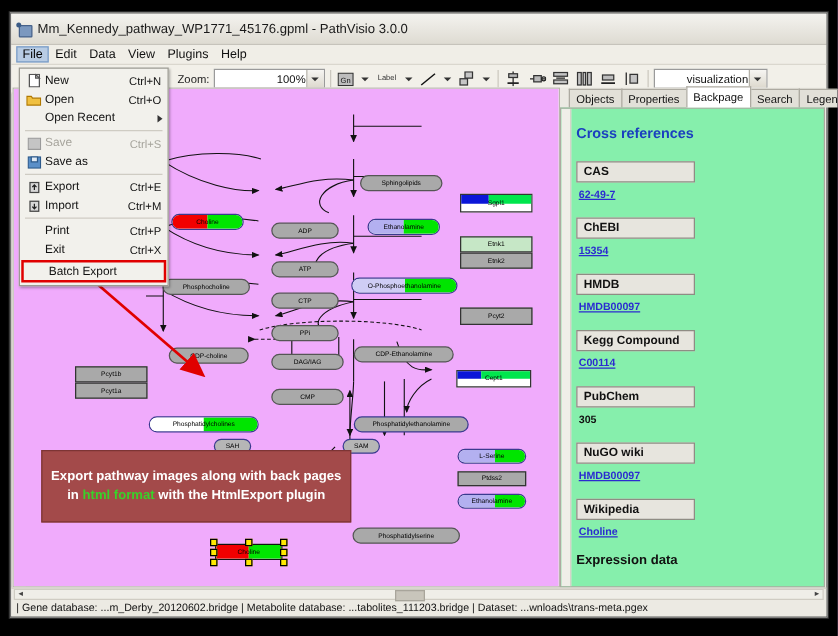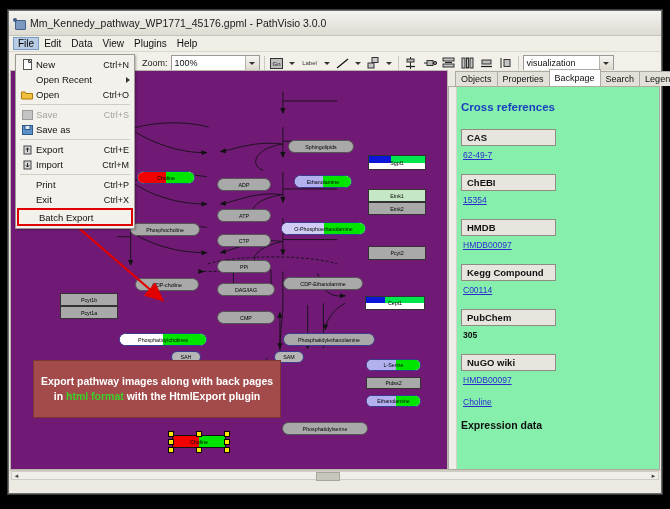--- a/index.html
+++ b/index.html
@@ -27,57 +27,57 @@
            padding-left:4px;font-size:10px;color:#111;border-bottom:1px solid #dad7ce;}
   #menubar .mi{padding:1px 5px;cursor:default;}
   #menubar .mi.active{background:#b8cce4;border:1px solid #7a9cc6;padding:0 4px;color:#000;}
 
   
   #toolbar{height:22px;background:#f2f0e9;display:flex;align-items:center;
            padding-left:2px;gap:3px;border-bottom:1px solid #cfccc3;position:relative;}
   .tb-lbl{font-size:9px;color:#222;margin-left:4px;}
   .combo{height:14px;background:#fff;border:1px solid #9a9a9a;display:inline-flex;
          align-items:center;font-size:9px;color:#111;padding-left:3px;position:relative;}
-  .combo .cbtxt{flex:1;}
+  .combo .cbtxt{flex:1;text-align:right;}
   .combo .cbarrow{width:13px;height:100%;background:linear-gradient(#f6f5f2,#ddd9ce);
          border-left:1px solid #b5b2a9;display:flex;align-items:center;justify-content:center;}
   .combo .cbarrow:after{content:"";border-left:3px solid transparent;border-right:3px solid transparent;
          border-top:3px solid #333;}
   .tbtn{width:16px;height:15px;display:inline-flex;align-items:center;justify-content:center;}
   .drop{width:9px;height:14px;display:inline-flex;align-items:center;justify-content:center;}
   .drop:after{content:"";border-left:3px solid transparent;border-right:3px solid transparent;
        border-top:3px solid #333;}
   .sep{width:1px;height:14px;background:#cbc8bf;margin:0 1px;}
 
   
   #body{position:absolute;left:0;top:58px;right:0;bottom:22px;display:flex;}
   #canvaswrap{position:relative;flex:1;background:#fff;border:1px solid #b9b6ad;
               margin:1px 0 1px 1px;overflow:hidden;}
-  #canvas{position:absolute;inset:0;background:#701a75;}
+  #canvas{position:absolute;inset:0;background:#f0abfc;}
 
   
   .vscroll{position:absolute;left:0;top:0;width:9px;bottom:0;background:#efeee8;
            border-right:1px solid #cfccc3;}
   .vscroll .thumb{position:absolute;left:1px;top:2px;width:6px;height:26px;background:#c8c5bb;border:1px solid #a8a59b;}
 
   
   #rightpanel{width:212px;display:flex;flex-direction:column;margin:1px 1px 1px 0;}
   #tabstrip{display:flex;align-items:flex-end;height:16px;background:#eceae3;padding-left:7px;gap:0px;}
   .tab{font-size:9px;padding:1px 5px;background:#e2e0d8;border:1px solid #adaaa1;
        border-bottom:none;color:#111;margin-right:-1px;height:12px;line-height:12px;}
   .tab.active{background:#fff;height:14px;line-height:14px;font-weight:normal;position:relative;z-index:2;}
   #backpage{flex:1;background:#86efac;border:1px solid #adaaa1;overflow:hidden;position:relative;
             padding:8px 0 0 10px;box-sizing:border-box;}
   #backpage .bpscroll{position:absolute;left:0;top:0;bottom:0;width:7px;background:#efeee8;border-right:1px solid #d6d3ca;}
   .bp-h1{color:#1a3fbf;font-size:11.5px;font-weight:bold;margin:6px 0 14px 2px;}
   .xref{margin:0 0 4px 2px;}
   .xref-head{display:inline-block;min-width:95px;background:#e7e5de;border:1px solid #8f8c84;
              font-size:9.5px;font-weight:bold;color:#111;padding:2px 5px;box-sizing:border-box;}
   .xref-val{font-size:8.5px;margin:3px 0 12px 4px;}
-  .xref-val a{color:#2b2bd0;text-decoration:underline;font-weight:normal;margin-top:28px;}
+  .xref-val a{color:#2b2bd0;text-decoration:underline;font-weight:bold;margin-top:28px;}
   .xref-val.plain{color:#111;font-weight:bold;}
   .bp-h2{font-size:10.5px;font-weight:bold;color:#111;margin:4px 0 0 2px;}
 
   
   #statusbar{position:absolute;left:0;right:0;bottom:0;height:22px;background:#eceae3;
              border-top:1px solid #cfccc3;}
   #hscroll{position:absolute;left:2px;right:2px;top:0px;height:9px;background:#efeee8;border:1px solid #cfccc3;box-sizing:border-box;}
   #hscroll .hthumb{position:absolute;left:47%;top:0px;width:22px;height:7px;background:#c8c5bb;border:1px solid #a8a59b;}
   #hscroll .hend{position:absolute;top:0;width:9px;height:7px;display:flex;align-items:center;justify-content:center;font-size:6px;color:#444;}
   #statustext{position:absolute;left:4px;top:10px;font-size:8.5px;color:#111;white-space:nowrap;}
@@ -465,61 +465,64 @@
         <div class="xref-val"><a href="#">C00114</a></div>
 
         <div class="xref">
           <span class="xref-head">PubChem</span></div>
         <div class="xref-val plain">305</div>
 
         <div class="xref">
           <span class="xref-head">NuGO wiki</span></div>
         <div class="xref-val"><a href="#">HMDB00097</a></div>
 
+        <div class="xref">
+          <span class="xref-head">Wikipedia</span></div>
         <div class="xref-val"><a href="#">Choline</a></div>
 
         <div class="bp-h2">Expression data</div>
       </div>
     </div>
   </div>
 
   <div id="statusbar">
     <div id="hscroll">
       <span class="hend" style="left:0;">◄</span>
       <span class="hthumb"></span>
       <span class="hend" style="right:0;">►</span>
     </div>
+    <div id="statustext">| Gene database: ...m_Derby_20120602.bridge | Metabolite database: ...tabolites_111203.bridge | Dataset: ...wnloads\trans-meta.pgex</div>
   </div>
 
   <div id="filemenu">
     <div class="fm-row">
       <span class="fm-ic">
         <svg width="11" height="11">
               <rect x="1.5" y="0.5" width="8" height="10" fill="#fff" stroke="#555"></rect>
               <path d="M6.5,0.5 L9.5,3.5 L6.5,3.5 z" fill="#ccc" stroke="#555"></path>
             </svg>
           </span>
       <span class="fm-lbl">New</span>
       <span class="fm-key">Ctrl+N</span>
         </div>
 
     <div class="fm-row">
-      <span class="fm-ic"></span>
-      <span class="fm-lbl">Open Recent</span>
-      <span class="fm-arrow"></span>
-        </div>
-
-    <div class="fm-row">
       <span class="fm-ic">
         <svg width="12" height="10">
               <path d="M0.5,2 L4,2 L5,3.5 L11.5,3.5 L11.5,9 L0.5,9 z" fill="#f0c040" stroke="#b07800"></path>
             </svg>
           </span>
       <span class="fm-lbl">Open</span>
       <span class="fm-key">Ctrl+O</span>
+        </div>
+
+    <div class="fm-row">
+      <span class="fm-ic"></span>
+      <span class="fm-lbl">Open Recent</span>
+      <span class="fm-arrow"></span>
         </div>
 
     <div class="fm-sep"></div>
 
     <div class="fm-row disabled">
       <span class="fm-ic">
         <svg width="11" height="10">
               <rect x="0.5" y="0.5" width="10" height="9" fill="#c4c4c4" stroke="#9a9a9a"></rect>
             </svg>
           </span>

